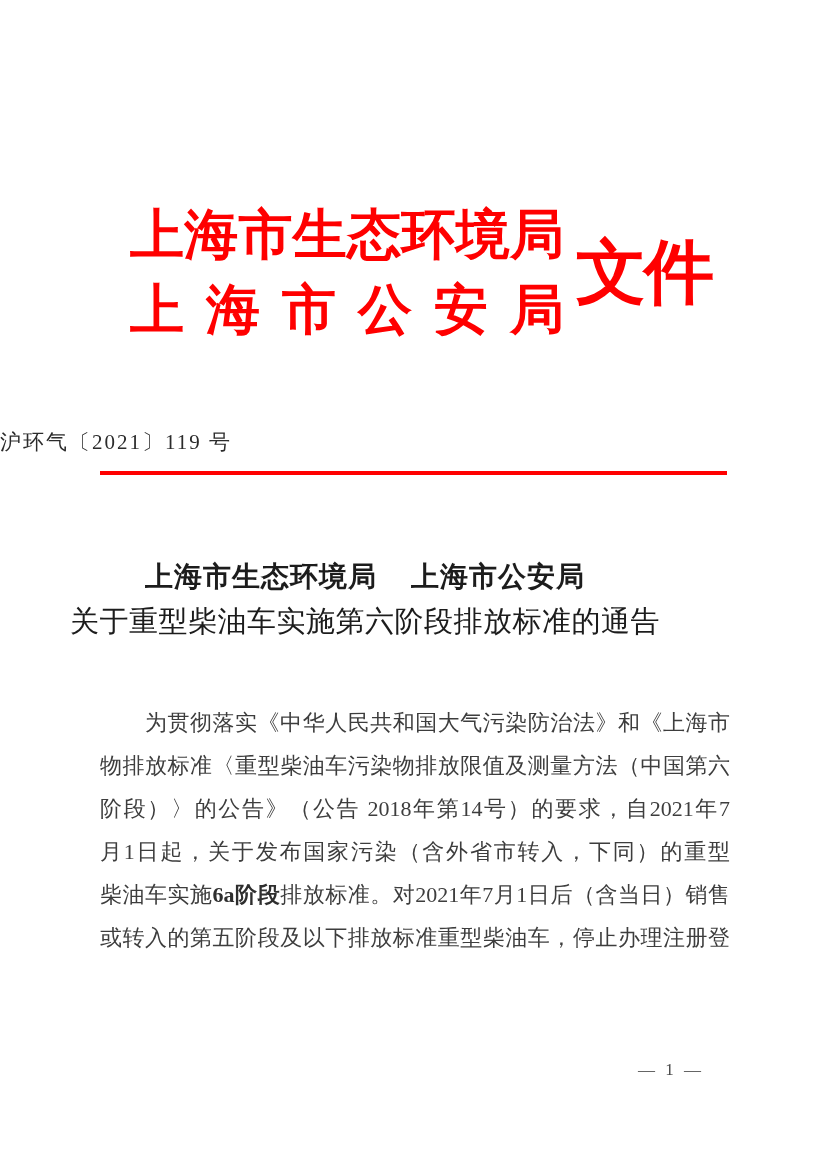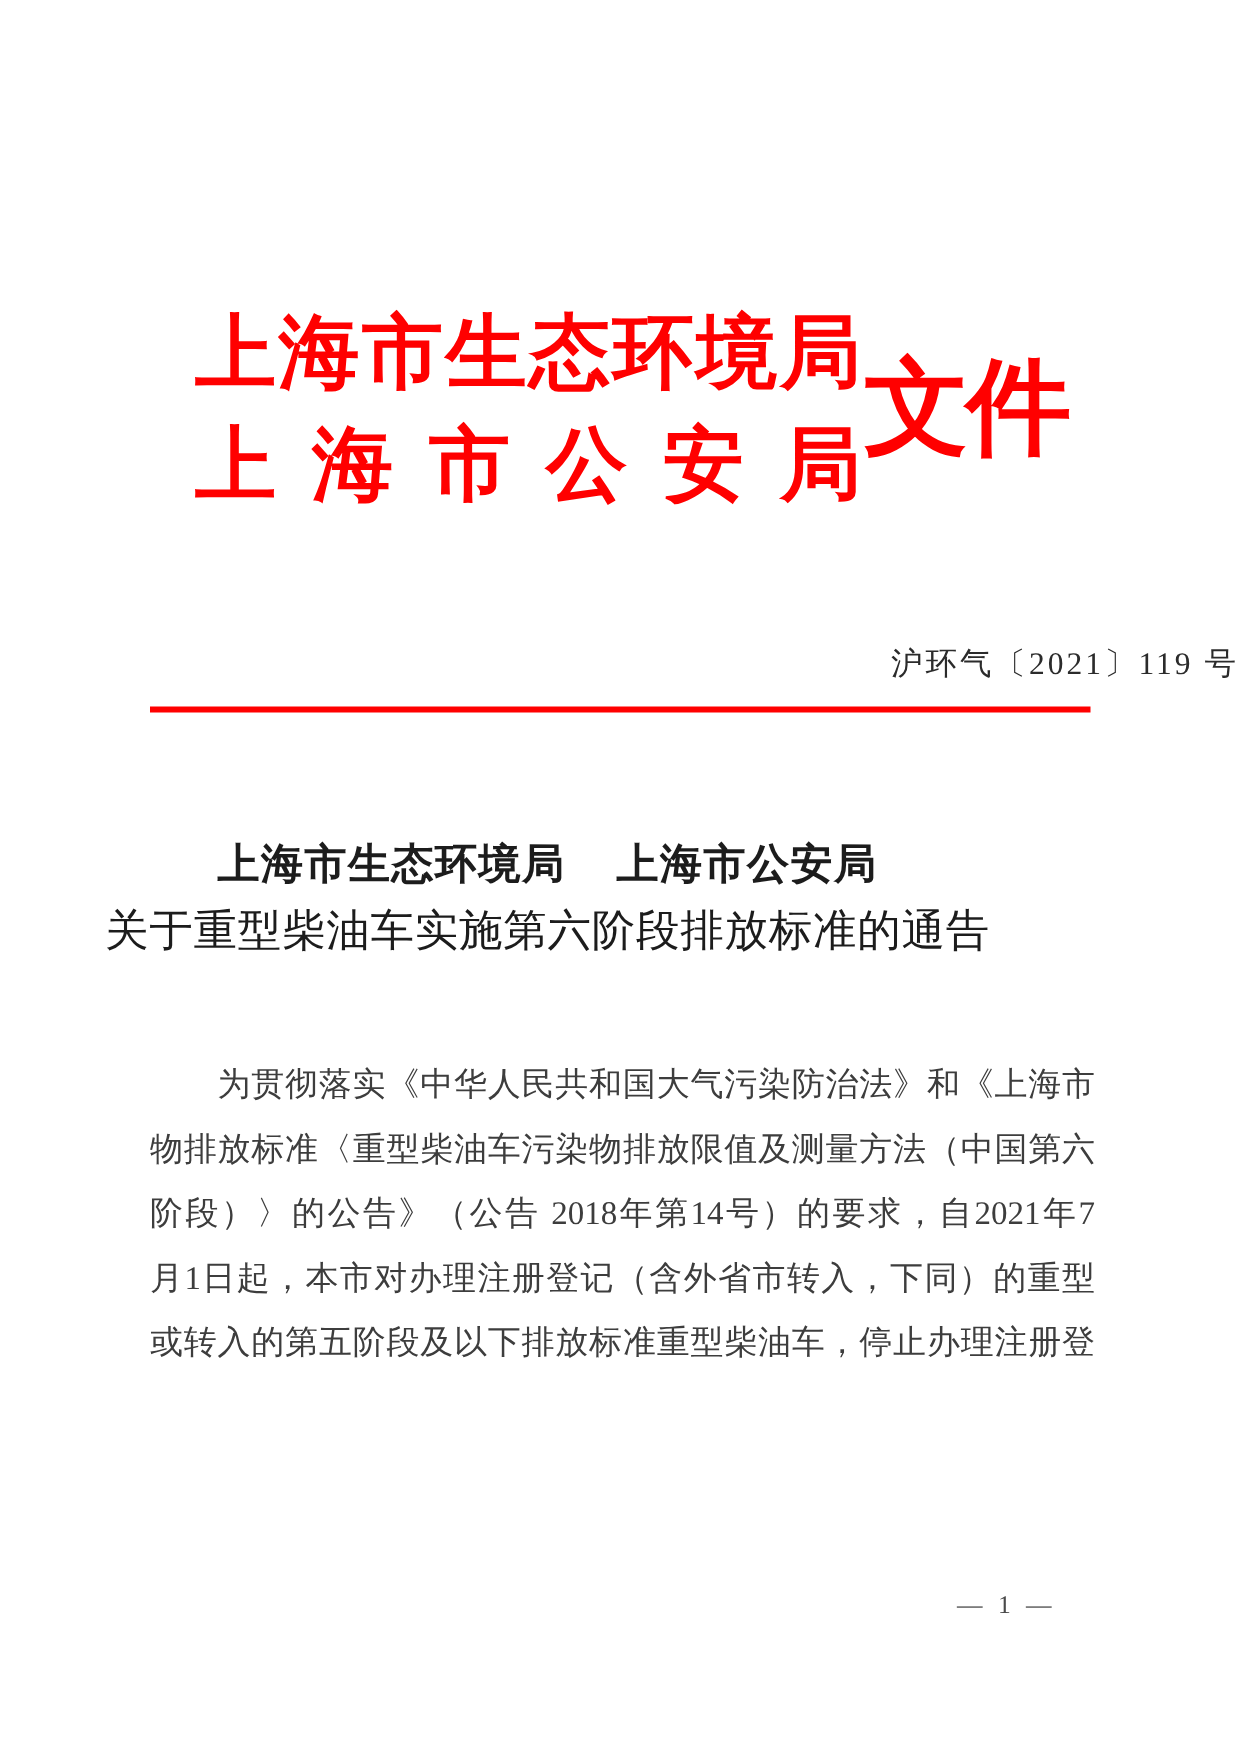--- a/index.html
+++ b/index.html
@@ -33,32 +33,32 @@
     font-weight: bold;
     color: #ff0000;
     line-height: 75px;
     white-space: nowrap;
   }
   .doc-label {
     font-size: 70px;
     font-weight: bold;
     color: #ff0000;
     line-height: 1;
-    margin-left: 2px;
+    margin-left: 12px;
     letter-spacing: -2px;
     white-space: nowrap;
   }
 
   
   .doc-number {
     position: absolute;
     top: 428px;
     left: 0;
     width: 826px;
-    text-align: right;
+    text-align: left;
     font-size: 21px;
     letter-spacing: 2px;
     color: #2b2b2b;
   }
 
   
   .red-rule {
     position: absolute;
     top: 471px;
     left: 100px;
@@ -165,19 +165,20 @@
       <span>上海市生态环境局</span>
       <span>上海市公安局</span>
     </div>
     <div class="title-line2">关于重型柴油车实施第六阶段排放标准的通告</div>
   </div>
 
   <div class="body-text" id="body-lines">
       <div class="body-line indent"><span>为贯彻落实《中华人民共和国大气污染防治法》和《上海市</span></div>
       <div class="body-line"><span>物排放标准〈重型柴油车污染物排放限值及测量方法（中国第六</span></div>
       <div class="body-line"><span>阶段）〉的公告》（公告 2018年第14号）的要求，自2021年7</span></div>
-      <div class="body-line"><span>月1日起，本市对办理注册登记（含外省市转入，下同）的重型</span></div>
+      <div class="body-line"><span>月1日起，关于发布国家污染（含外省市转入，下同）的重型</span></div>
+      <div class="body-line"><span>柴油车实施</span><span class="b">6a阶段</span><span>排放标准。对2021年7月1日后（含当日）销售</span></div>
       <div class="body-line"><span>或转入的第五阶段及以下排放标准重型柴油车，停止办理注册登</span></div>
     </div>
 
   <div class="page-number">— 1 —</div>
 
 </div>
 
 </body></html>

